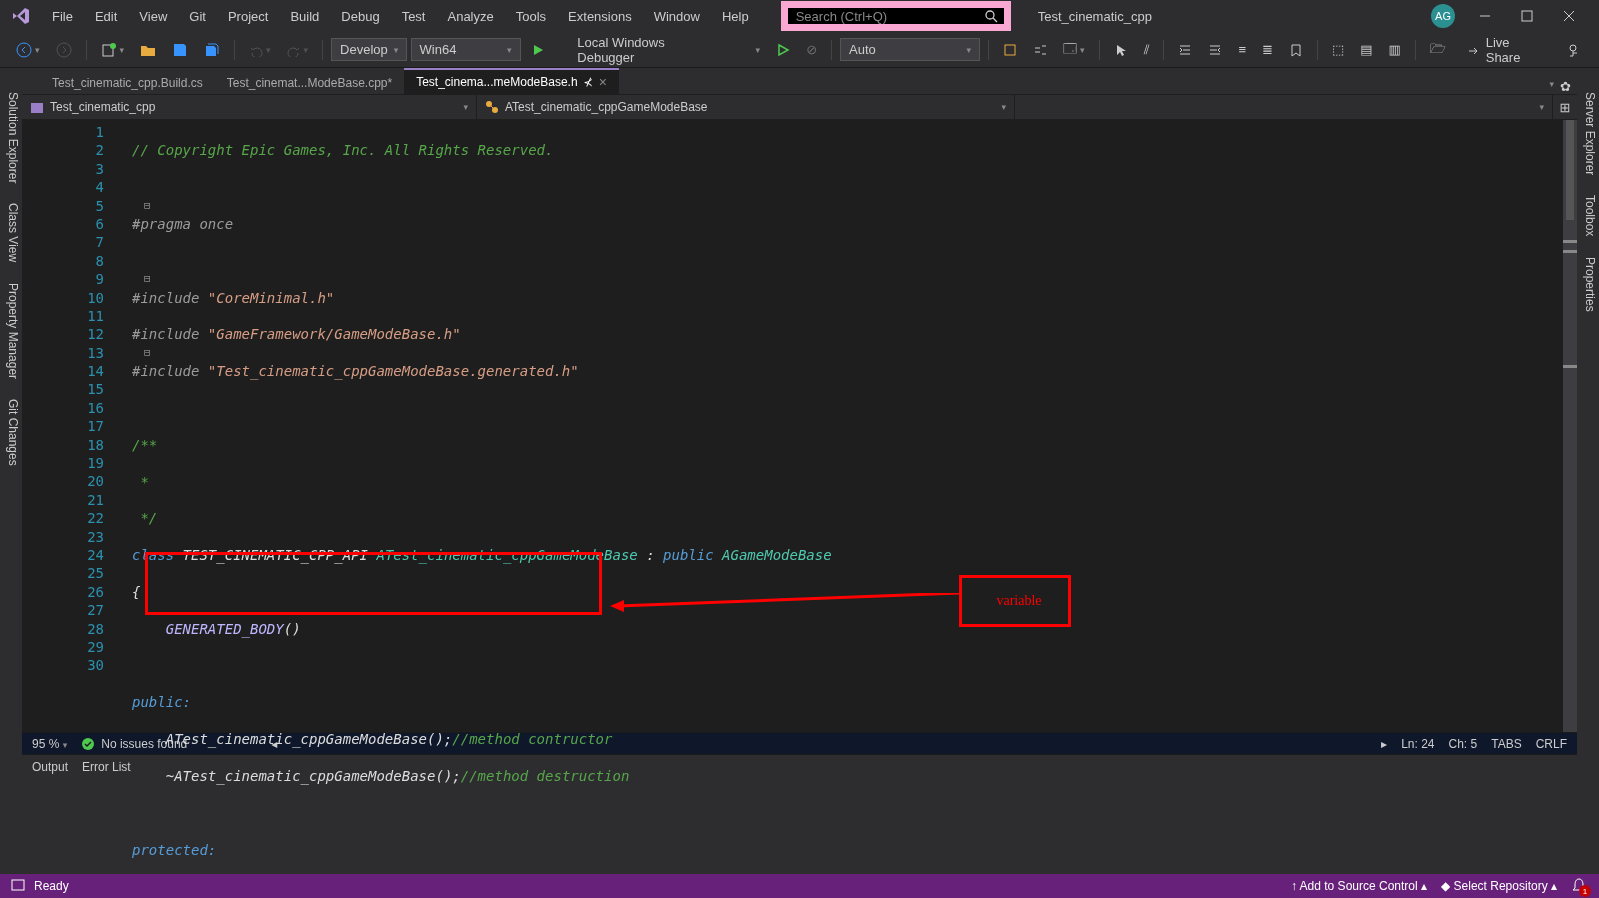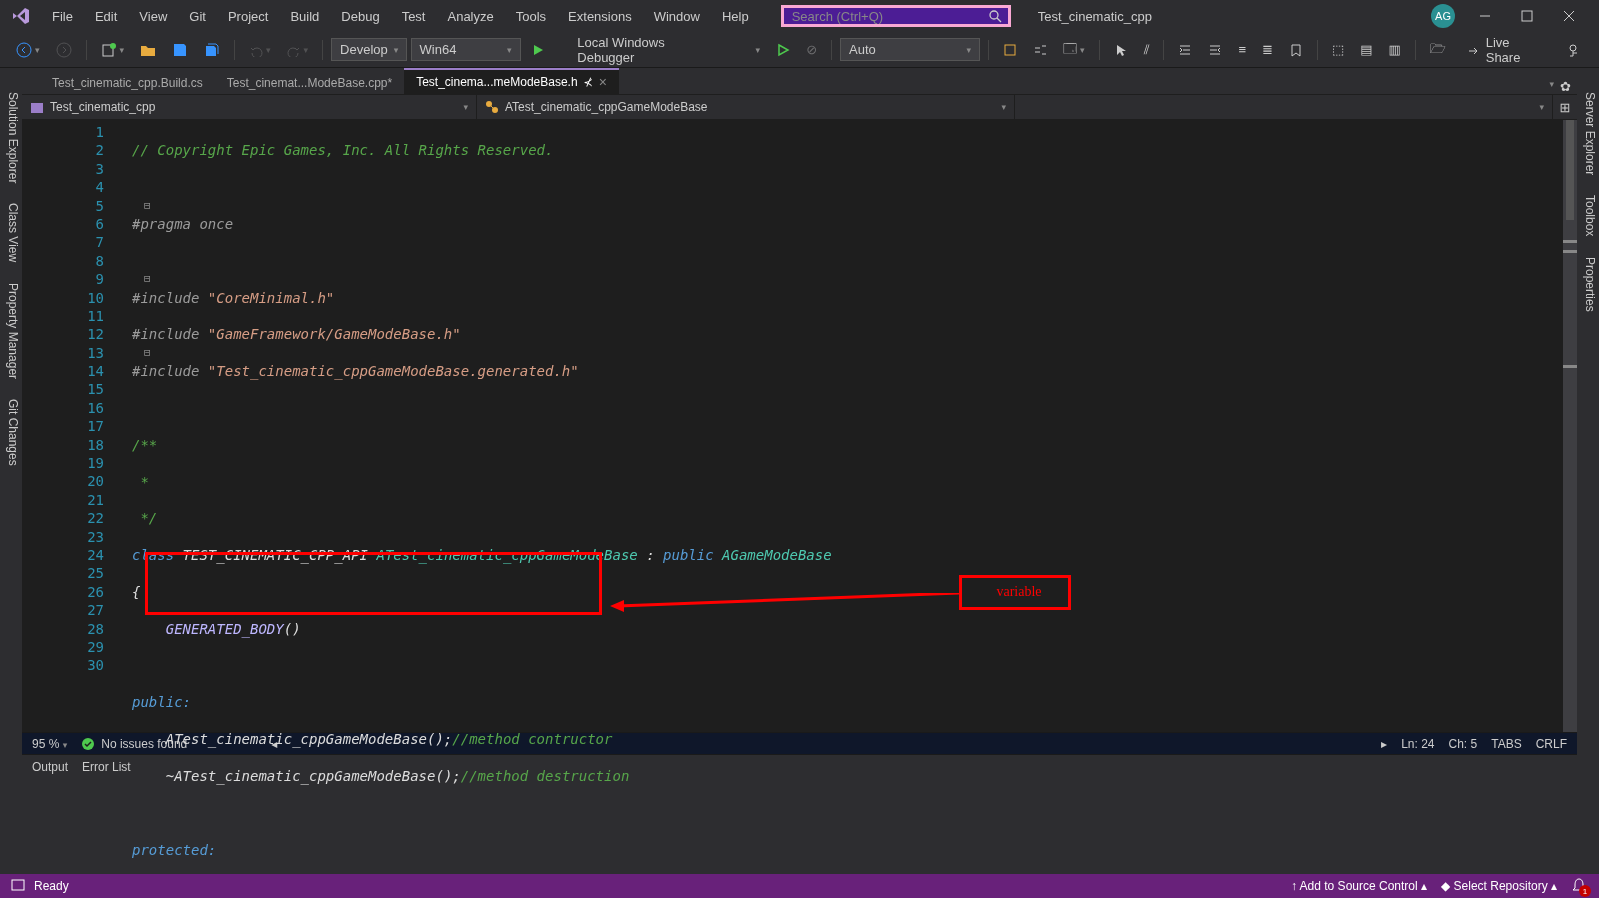--- a/index.html
+++ b/index.html
@@ -2,21 +2,21 @@
 <html><head>
 <meta charset="utf-8">
 <style>
 * { margin: 0; padding: 0; box-sizing: border-box; }
 body { font-family: "Segoe UI", sans-serif; background: #2d2d30; color: #ccc; font-size: 13px; overflow: hidden; width: 1599px; height: 898px; position: relative; }
 
 
 .menubar { height: 32px; background: #2d2d30; display: flex; align-items: center; padding: 0 10px; gap: 2px; }
 .logo { width: 22px; height: 22px; margin-right: 8px; display: flex; align-items: center; justify-content: center; }
 .menu-item { padding: 4px 10px; color: #ccc; cursor: pointer; }
-.search-box { margin-left: 20px; background: #4c1d95; border: 3px solid #f9a8d4; padding: 8px 8px; width: 230px; height: 22px; display: flex; align-items: center; color: #888; position: relative; }
+.search-box { margin-left: 20px; background: #000000; border: 7px solid #f9a8d4; padding: 8px 8px; width: 230px; height: 22px; display: flex; align-items: center; color: #888; position: relative; }
 .search-icon-right { position: absolute; right: 6px; }
 .solution-name { margin-left: 15px; color: #ccc; padding: 3px 10px; }
 .user-avatar { width: 24px; height: 24px; border-radius: 50%; background: #2a9092; color: #fff; display: flex; align-items: center; justify-content: center; font-size: 11px; margin-left: auto; margin-right: 8px; }
 .window-btn { width: 40px; height: 28px; display: flex; align-items: center; justify-content: center; color: #ccc; cursor: pointer; }
 
 
 .toolbar { height: 36px; background: #2d2d30; display: flex; align-items: center; padding: 0 10px; gap: 4px; border-bottom: 1px solid #1a1a1a; }
 .tbtn { padding: 3px 6px; cursor: pointer; display: flex; align-items: center; gap: 3px; }
 .tbar-sep { width: 1px; height: 20px; background: #444; margin: 0 4px; }
 .dropdown { background: #3e3e42; border: 1px solid #555; padding: 3px 8px; display: flex; align-items: center; gap: 6px; min-width: 70px; }
@@ -53,21 +53,21 @@
 .code .line { height: 18.4px; }
 .c-comment { color: #57a64a; }
 .c-string { color: #d69d85; }
 .c-keyword { color: #569cd6; }
 .c-type { color: #4ec9b0; }
 .c-macro { color: #beb7ff; }
 .c-pre { color: #9b9b9b; }
 
 
 .red-box1 { position: absolute; border: 3px solid #ff0000; left: 123px; top: 432px; width: 457px; height: 63px; }
-.red-box2 { position: absolute; border: 3px solid #ff0000; left: 937px; top: 455px; width: 112px; height: 35px; display: flex; align-items: center; justify-content: center; color: #ff0000; font-family: "Segoe UI"; padding-left: 8px; }
+.red-box2 { position: absolute; border: 3px solid #ff0000; left: 937px; top: 455px; width: 112px; height: 52px; display: flex; align-items: center; justify-content: center; color: #ff0000; font-family: "Segoe UI"; padding-left: 8px; }
 .red-arrow { position: absolute; left: 588px; top: 473px; }
 
 
 .ed-scroll { position: absolute; right: 0; top: 0; width: 14px; height: 100%; background: #3e3e42; }
 .ed-scroll .thumb-area { position: absolute; right: 3px; top: 0; width: 8px; height: 100px; background: #555; }
 .ed-scroll .marker { position: absolute; right: 0; width: 100%; height: 3px; background: #888; }
 
 
 .ed-status { height: 22px; background: #0f172a; display: flex; align-items: center; padding: 0 10px; gap: 14px; font-size: 12px; border-top: 1px solid #1a1a1a; }
 .ed-status .right { margin-left: auto; display: flex; gap: 14px; }

